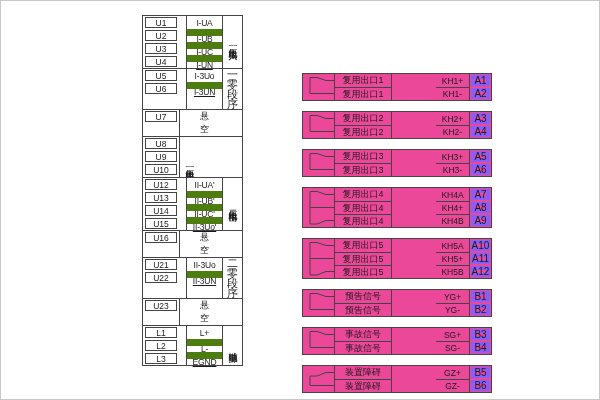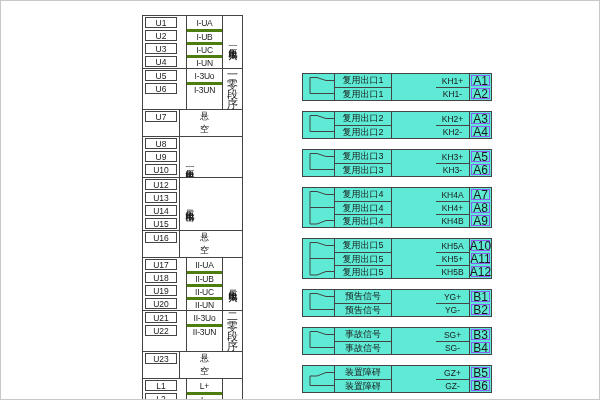--- a/index.html
+++ b/index.html
@@ -13,47 +13,47 @@
   .lblock{position:absolute;border:1px solid #444;background:#fff;}
   .lgroup{display:flex;}
   .lgroup + .lgroup{border-top:1px solid #444;}
   .tcol{width:36px;display:flex;flex-direction:column;}
   .trow{height:13px;box-sizing:border-box;padding:1px 2px;}
   .tbox{border:1px solid #444;height:100%;box-sizing:border-box;
         display:flex;align-items:center;justify-content:center;font-size:8.5px;}
   .scol{width:35px;border-left:1px solid #444;display:flex;flex-direction:column;margin-left:7px;}
   .srow{height:13px;box-sizing:border-box;display:flex;align-items:center;
         justify-content:center;font-size:8.5px;letter-spacing:-0.2px;}
-  .srow + .srow{border-top:3px solid #4d7c0f;}
+  .srow + .srow{border-top:7px solid #4d7c0f;text-decoration:underline;}
   .lcol{width:19px;border-left:1px solid #444;display:flex;
         align-items:center;justify-content:center;}
   .vlabel{writing-mode:vertical-rl;text-orientation:upright;
           font-size:9px;line-height:1;letter-spacing:0.5px;}
   .hlabel{font-size:11px;line-height:10px;white-space:pre-line;text-align:center;}
   .span-cell{width:55px;border-left:1px solid #444;display:flex;align-items:center;
              justify-content:center;font-size:9px;letter-spacing:9px;
              padding-left:20px;box-sizing:border-box;}
   
   .rtable{position:absolute;}
-  .rgroup{display:flex;border:1px solid #444;background:#5eead4;}
+  .rgroup{display:flex;border:1px solid #444;background:#ec4899;}
   .rgroup + .rgroup{margin-top:10px;}
   .symcol{width:31px;position:relative;}
   .symcol svg{position:absolute;left:0;top:0;width:100%;height:100%;display:block;}
   .ncol{width:56px;border-left:1px solid #444;display:flex;flex-direction:column;}
   .nrow{height:13px;box-sizing:border-box;display:flex;align-items:center;
         justify-content:center;font-size:9px;}
   .nrow + .nrow{border-top:1px solid #444;}
   .kcol{width:33px;border-left:1px solid #444;display:flex;flex-direction:column;padding-left:44px;}
   .krow{height:13px;box-sizing:border-box;display:flex;align-items:center;
         justify-content:center;font-size:8.5px;}
   .krow + .krow{border-top:1px solid #444;}
   .numcol{width:21px;border-left:1px solid #444;display:flex;flex-direction:column;}
   .numrow{height:13px;box-sizing:border-box;padding:1px;}
-  .numbox{border:1px solid #8b5cf6;height:100%;box-sizing:border-box;
-          display:flex;align-items:center;justify-content:center;font-size:12px;}
+  .numbox{border:4px solid #8b5cf6;height:100%;box-sizing:border-box;
+          display:flex;align-items:center;justify-content:center;font-size:10px;}
 </style>
 </head>
 <body>
 
 <div class="stage">
   <div id="lb0" class="lblock" style="left:141px;top:14px;">
       <div class="lgroup">
         <div class="tcol">
           <div class="trow">
             <div class="tbox">U1</div>
@@ -133,56 +133,37 @@
           <div class="trow">
             <div class="tbox">U13</div>
           </div>
           <div class="trow">
             <div class="tbox">U14</div>
           </div>
           <div class="trow">
             <div class="tbox">U15</div>
           </div>
         </div>
+        <div class="scol">
+          <div class="srow">II-UA'</div>
+          <div class="srow">II-UB'</div>
+          <div class="srow">II-UC'</div>
+          <div class="srow">II-3Uo'</div>
+        </div>
         <div class="lcol">
           <div class="vlabel">二段电压输出</div>
         </div>
       </div>
       <div class="lgroup">
         <div class="tcol">
           <div class="trow">
             <div class="tbox">U16</div>
           </div>
         </div>
         <div class="span-cell">悬空</div>
-      </div>
-      <div class="lgroup">
-        <div class="tcol">
-          <div class="trow">
-            <div class="tbox">U17</div>
-          </div>
-          <div class="trow">
-            <div class="tbox">U18</div>
-          </div>
-          <div class="trow">
-            <div class="tbox">U19</div>
-          </div>
-          <div class="trow">
-            <div class="tbox">U20</div>
-          </div>
-        </div>
-        <div class="scol">
-          <div class="srow">II-UA</div>
-          <div class="srow">II-UB</div>
-          <div class="srow">II-UC</div>
-          <div class="srow">II-UN</div>
-        </div>
-        <div class="lcol">
-          <div class="vlabel">二段电压输入</div>
-        </div>
       </div>
       <div class="lgroup">
         <div class="tcol">
           <div class="trow">
             <div class="tbox">U21</div>
           </div>
           <div class="trow">
             <div class="tbox">U22</div>
           </div>
         </div>

